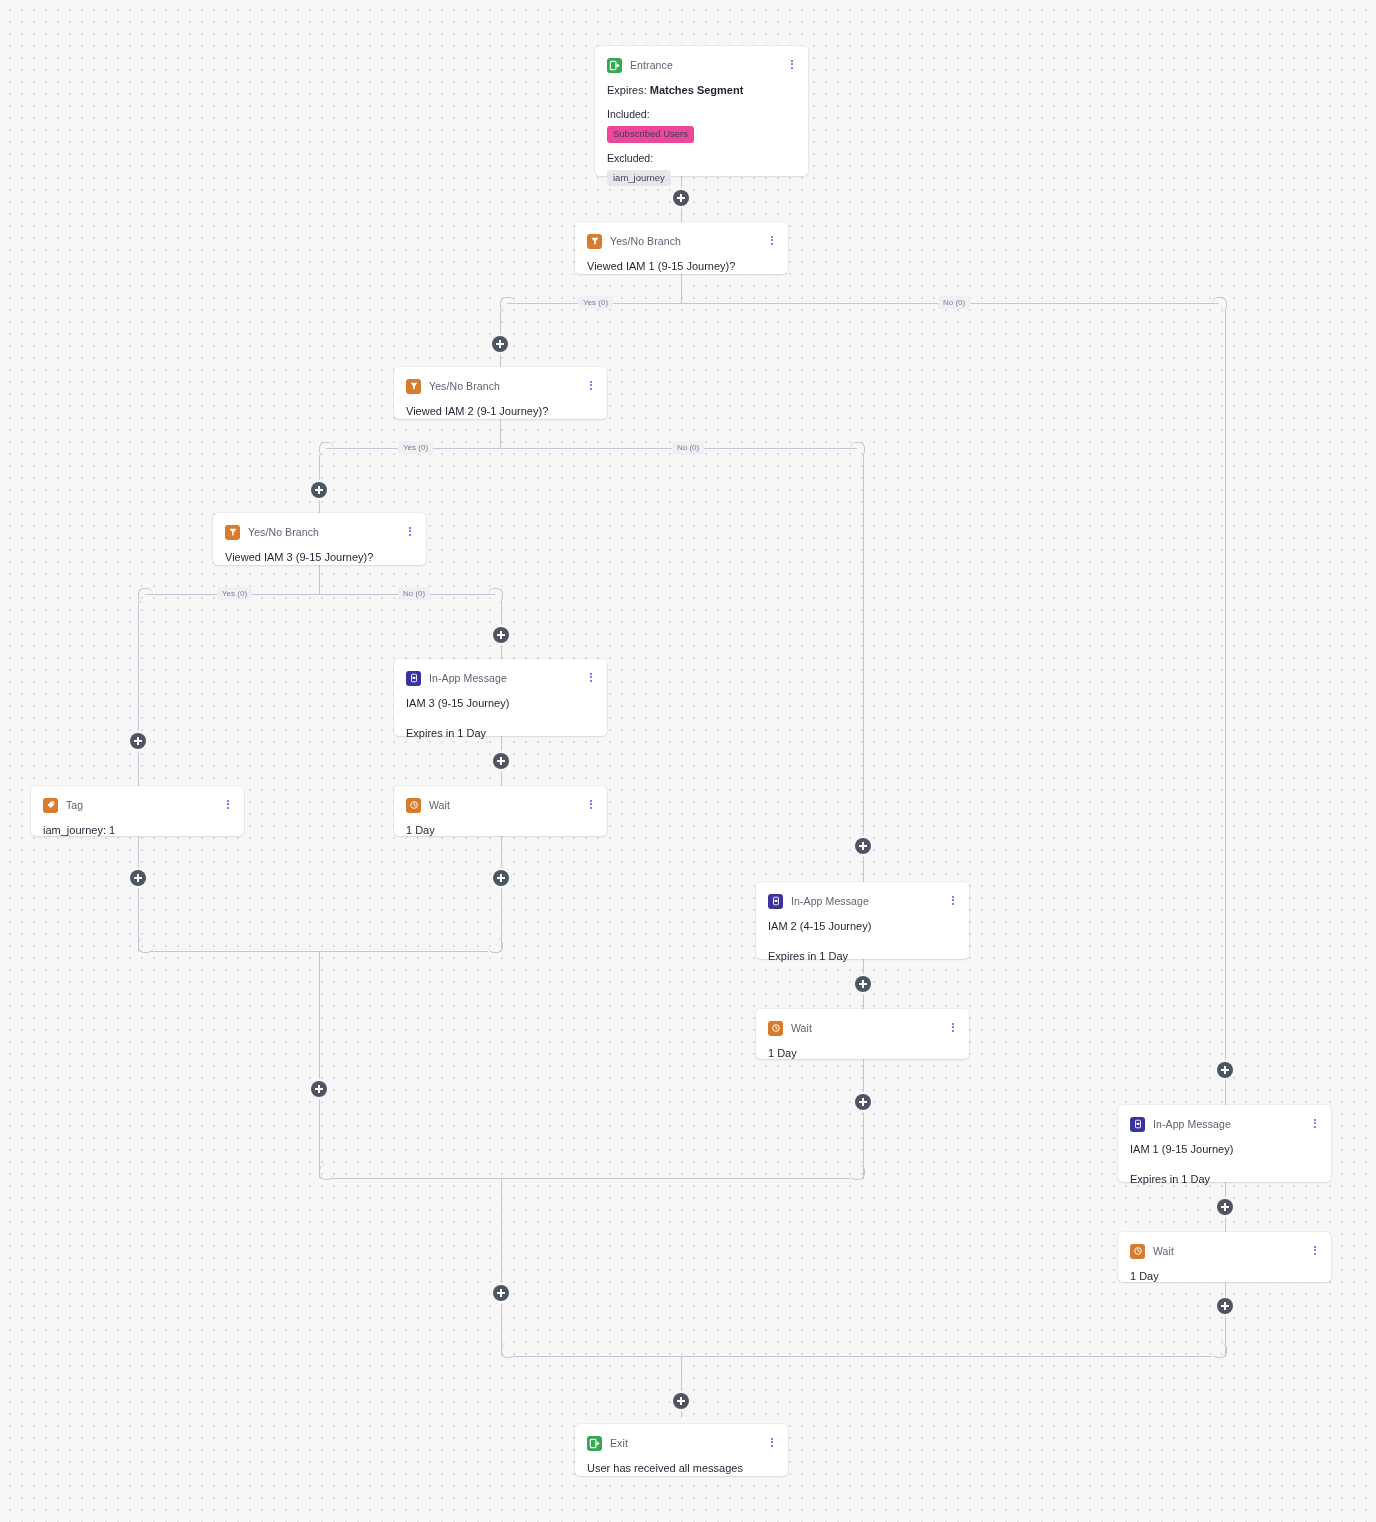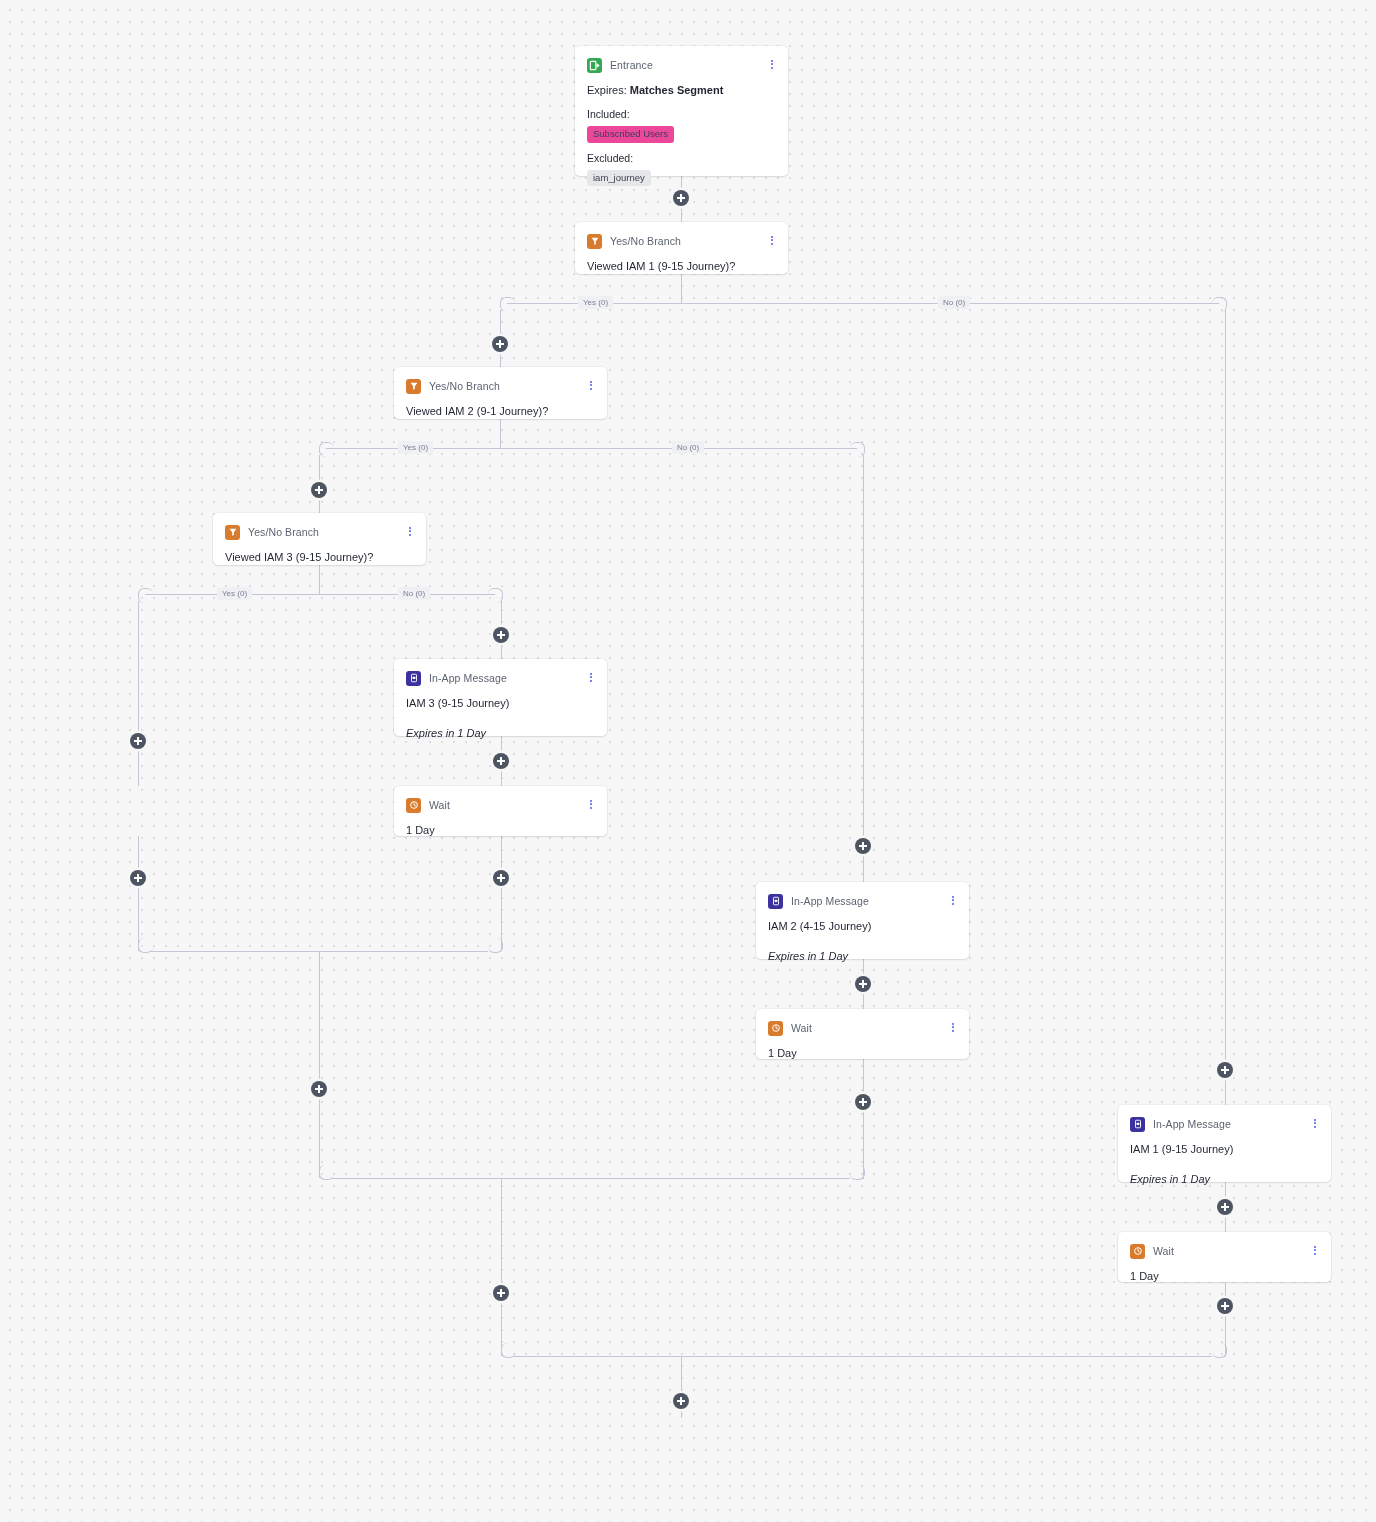--- a/index.html
+++ b/index.html
@@ -97,21 +97,21 @@
     height: 2px;
     border-radius: 50%;
     background: #4a5af0;
   }
   .node-body {
     margin-top: 9px;
     font-size: 11px;
     color: #1f2430;
     line-height: 1.45;
   }
-  .node-body .row2 { margin-top: 14px; font-style: italic; }
+  .node-body .row2 { margin-top: 14px; }
   .node-body b { font-weight: 700; }
 
   .pill {
     display: inline-block;
     font-size: 9.5px;
     padding: 2px 6px;
     border-radius: 3px;
     line-height: 1.3;
     margin-top: 4px;
   }
@@ -251,21 +251,21 @@
   <div class="plus" style="left:855px; top:838px;"></div>
   <div class="plus" style="left:855px; top:976px;"></div>
   <div class="plus" style="left:855px; top:1094px;"></div>
   <div class="plus" style="left:311px; top:1081px;"></div>
   <div class="plus" style="left:1217px; top:1062px;"></div>
   <div class="plus" style="left:1217px; top:1199px;"></div>
   <div class="plus" style="left:1217px; top:1298px;"></div>
   <div class="plus" style="left:493px; top:1285px;"></div>
   <div class="plus" style="left:673px; top:1393px;"></div>
 
-  <div class="node" style="left:575px; top:46px; width:213px; height:130px;">
+  <div class="node" style="left:595px; top:46px; width:213px; height:130px;">
     <div class="node-head">
       <span class="node-icon" style="background:#34a853;">
         <svg width="11" height="11" viewBox="0 0 12 12">
             <rect x="1.5" y="1.5" width="6" height="9" rx="0.8" fill="none" stroke="#ffffff" stroke-width="1.3"></rect>
             <path d="M7.5 6h3M9 4.5L10.7 6 9 7.5" fill="none" stroke="#ffffff" stroke-width="1.3" stroke-linecap="round" stroke-linejoin="round"></path>
           </svg>
       </span>
       <span class="node-type">Entrance</span>
       <span class="kebab">
           <i></i>
@@ -368,20 +368,37 @@
       <span class="node-type">Wait</span>
       <span class="kebab">
           <i></i>
           <i></i>
           <i></i>
         </span>
     </div>
     <div class="node-body">1 Day</div>
   </div>
 
+  <div class="node" style="left:31px; top:786px; width:213px; height:50px;">
+    <div class="node-head">
+      <span class="node-icon" style="background:#d97b2c;">
+        <svg width="10" height="10" viewBox="0 0 12 12">
+            <path d="M6.3 1.6H10v3.7L5.6 9.7 1.9 6z" fill="#ffffff"></path>
+            <circle cx="8.2" cy="3.5" r="0.75" fill="#d97b2c"></circle>
+          </svg>
+      </span>
+      <span class="node-type">Tag</span>
+      <span class="kebab">
+          <i></i>
+          <i></i>
+          <i></i>
+        </span>
+    </div>
+    <div class="node-body">iam_journey: 1</div>
+  </div>
 
   <div class="node" style="left:756px; top:882px; width:213px; height:77px;">
     <div class="node-head">
       <span class="node-icon" style="background:#3b32a0;">
         <svg width="10" height="10" viewBox="0 0 12 12">
             <rect x="3" y="1.5" width="6" height="9" rx="1" fill="none" stroke="#ffffff" stroke-width="1.1"></rect>
             <rect x="4.4" y="4.6" width="3.2" height="2.6" rx="0.4" fill="#ffffff"></rect>
           </svg>
       </span>
       <span class="node-type">In-App Message</span>
@@ -447,14 +464,31 @@
       <span class="node-type">Wait</span>
       <span class="kebab">
           <i></i>
           <i></i>
           <i></i>
         </span>
     </div>
     <div class="node-body">1 Day</div>
   </div>
 
+  <div class="node" style="left:575px; top:1424px; width:213px; height:52px;">
+    <div class="node-head">
+      <span class="node-icon" style="background:#34a853;">
+        <svg width="11" height="11" viewBox="0 0 12 12">
+            <rect x="1.5" y="1.5" width="6" height="9" rx="0.8" fill="none" stroke="#ffffff" stroke-width="1.3"></rect>
+            <path d="M7.5 6h3M9 4.5L10.7 6 9 7.5" fill="none" stroke="#ffffff" stroke-width="1.3" stroke-linecap="round" stroke-linejoin="round"></path>
+          </svg>
+      </span>
+      <span class="node-type">Exit</span>
+      <span class="kebab">
+          <i></i>
+          <i></i>
+          <i></i>
+        </span>
+    </div>
+    <div class="node-body">User has received all messages</div>
+  </div>
 
 </div>
 
 </body></html>

